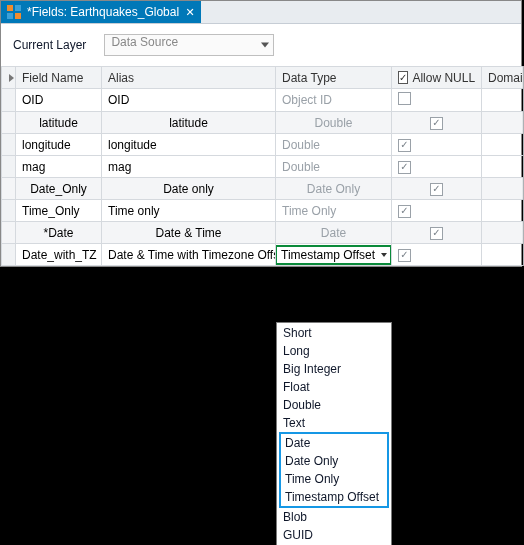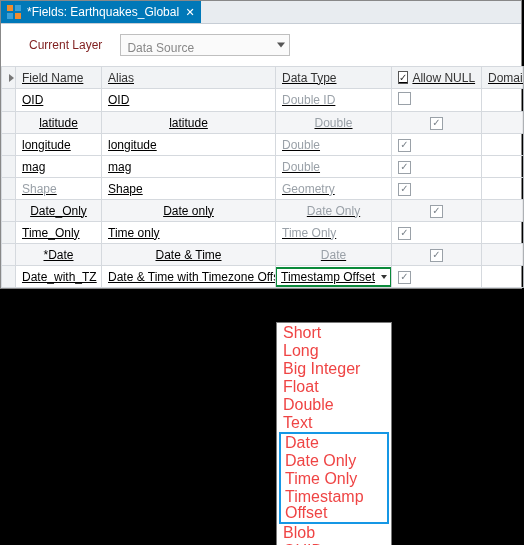--- a/index.html
+++ b/index.html
@@ -52,45 +52,44 @@
     font-size: 11px;
     line-height: 1;
   }
   .toolbar {
     background: #fff;
     padding: 10px 12px;
     display: flex;
     align-items: center;
     gap: 18px;
   }
-  .toolbar-label { color: #7f1d1d; margin-left: 16px; }
+  .toolbar-label { color: #0f172a; }
   .combo {
     position: relative;
     width: 170px;
     height: 22px;
     border: 1px solid #bfbfbf;
     background: #fafafa;
     display: flex;
-    align-items: flex-end;
+    align-items: flex-start;
     padding: 0 20px 0 6px;
     color: #888;
   }
   .combo .caret {
     position: absolute; right: 4px; top: 50%;
     transform: translateY(-50%);
     width: 0; height: 0;
     border-left: 4px solid transparent;
     border-right: 4px solid transparent;
     border-top: 5px solid #555;
   }
   table.grid {
     border-collapse: collapse;
     width: 100%;
     table-layout: fixed;
-    text-decoration: underline;
   }
   table.grid th, table.grid td {
     border: 1px solid #d5d9de;
     padding: 3px 6px;
     height: 22px;
     font-size: 12px;
     text-align: left;
     overflow: hidden;
     white-space: nowrap;
   }
@@ -144,23 +143,23 @@
     top: 322px;
     width: 116px;
     background: #fff;
     border: 1px solid #7a7a7a;
     box-shadow: 2px 2px 4px rgba(0,0,0,.25);
     padding: 1px 0;
     z-index: 10;
   }
   .dropdown .opt {
     padding: 1px 6px;
-    font-size: 16px;
+    font-size: 12px;
     line-height: 16px;
-    color: #ef4444;
+    color: #0f172a;
   }
   .dropdown .sel-group {
     border: 2px solid #1597e5;
     margin: 0 2px;
   }
   .dropdown .sel-group .opt { padding: 1px 4px; }
   .right-shadow {
     position: absolute;
     top: 23px; bottom: 0; right: 0;
     width: 2px;
@@ -220,21 +219,21 @@
           </span>
         </th>
         <th>Domain</th>
       </tr>
     </thead>
     <tbody id="grid-body">
         <tr>
           <td class="gutter"></td>
           <td>OID</td>
           <td>OID</td>
-          <td class="dim">Double ID</td>
+          <td class="dim">Object ID</td>
           <td class="center"><span class="chk"></span></td>
           <td></td>
         </tr>
         <tr class="alt">
           <td class="gutter"></td>
           <td>latitude</td>
           <td>latitude</td>
           <td class="dim">Double</td>
           <td class="center"><span class="chk">✓</span></td>
           <td></td>
@@ -245,28 +244,20 @@
           <td>longitude</td>
           <td class="dim">Double</td>
           <td class="center"><span class="chk">✓</span></td>
           <td></td>
         </tr>
         <tr>
           <td class="gutter"></td>
           <td>mag</td>
           <td>mag</td>
           <td class="dim">Double</td>
-          <td class="center"><span class="chk">✓</span></td>
-          <td></td>
-        </tr>
-        <tr>
-          <td class="gutter"></td>
-          <td class="dim">Shape</td>
-          <td>Shape</td>
-          <td class="dim">Geometry</td>
           <td class="center"><span class="chk">✓</span></td>
           <td></td>
         </tr>
         <tr class="alt">
           <td class="gutter"></td>
           <td>Date_Only</td>
           <td>Date only</td>
           <td class="dim">Date Only</td>
           <td class="center"><span class="chk">✓</span></td>
           <td></td>

